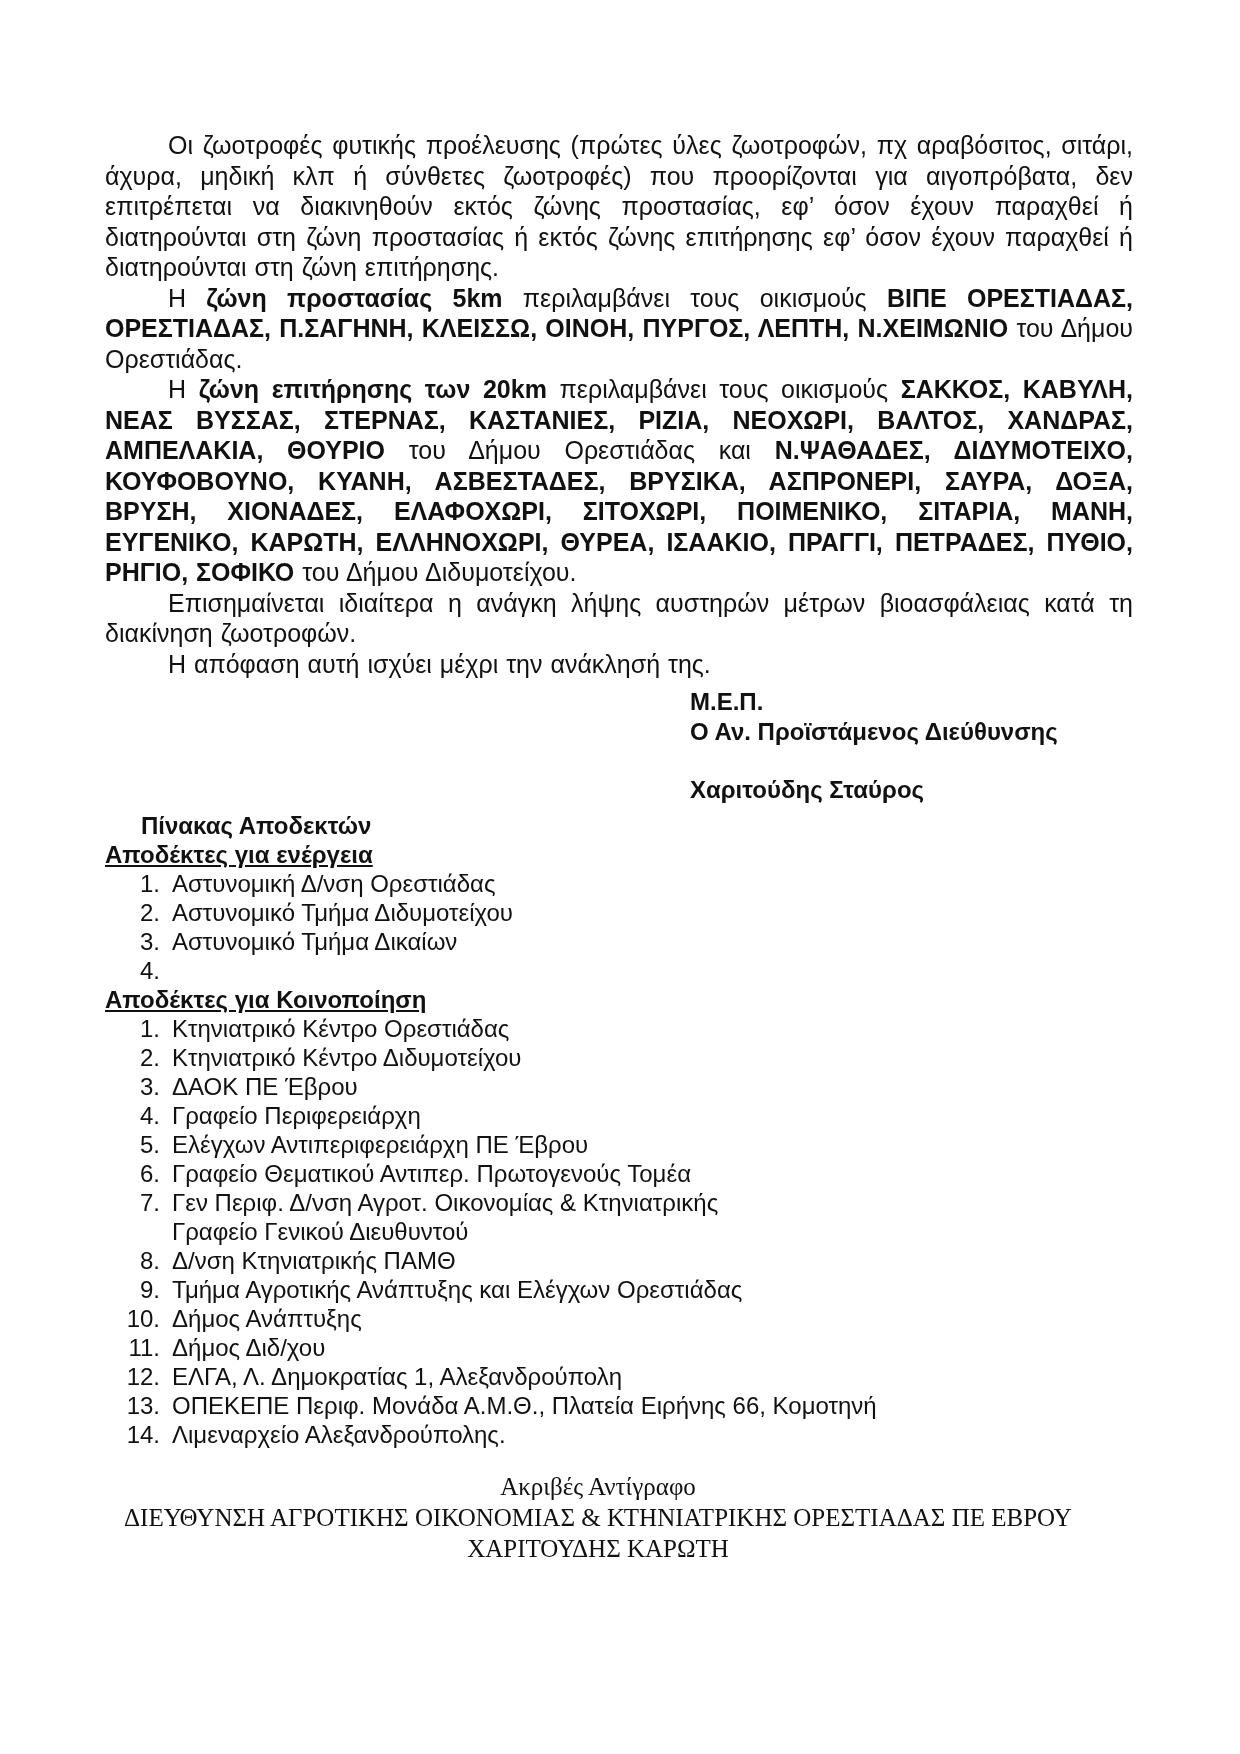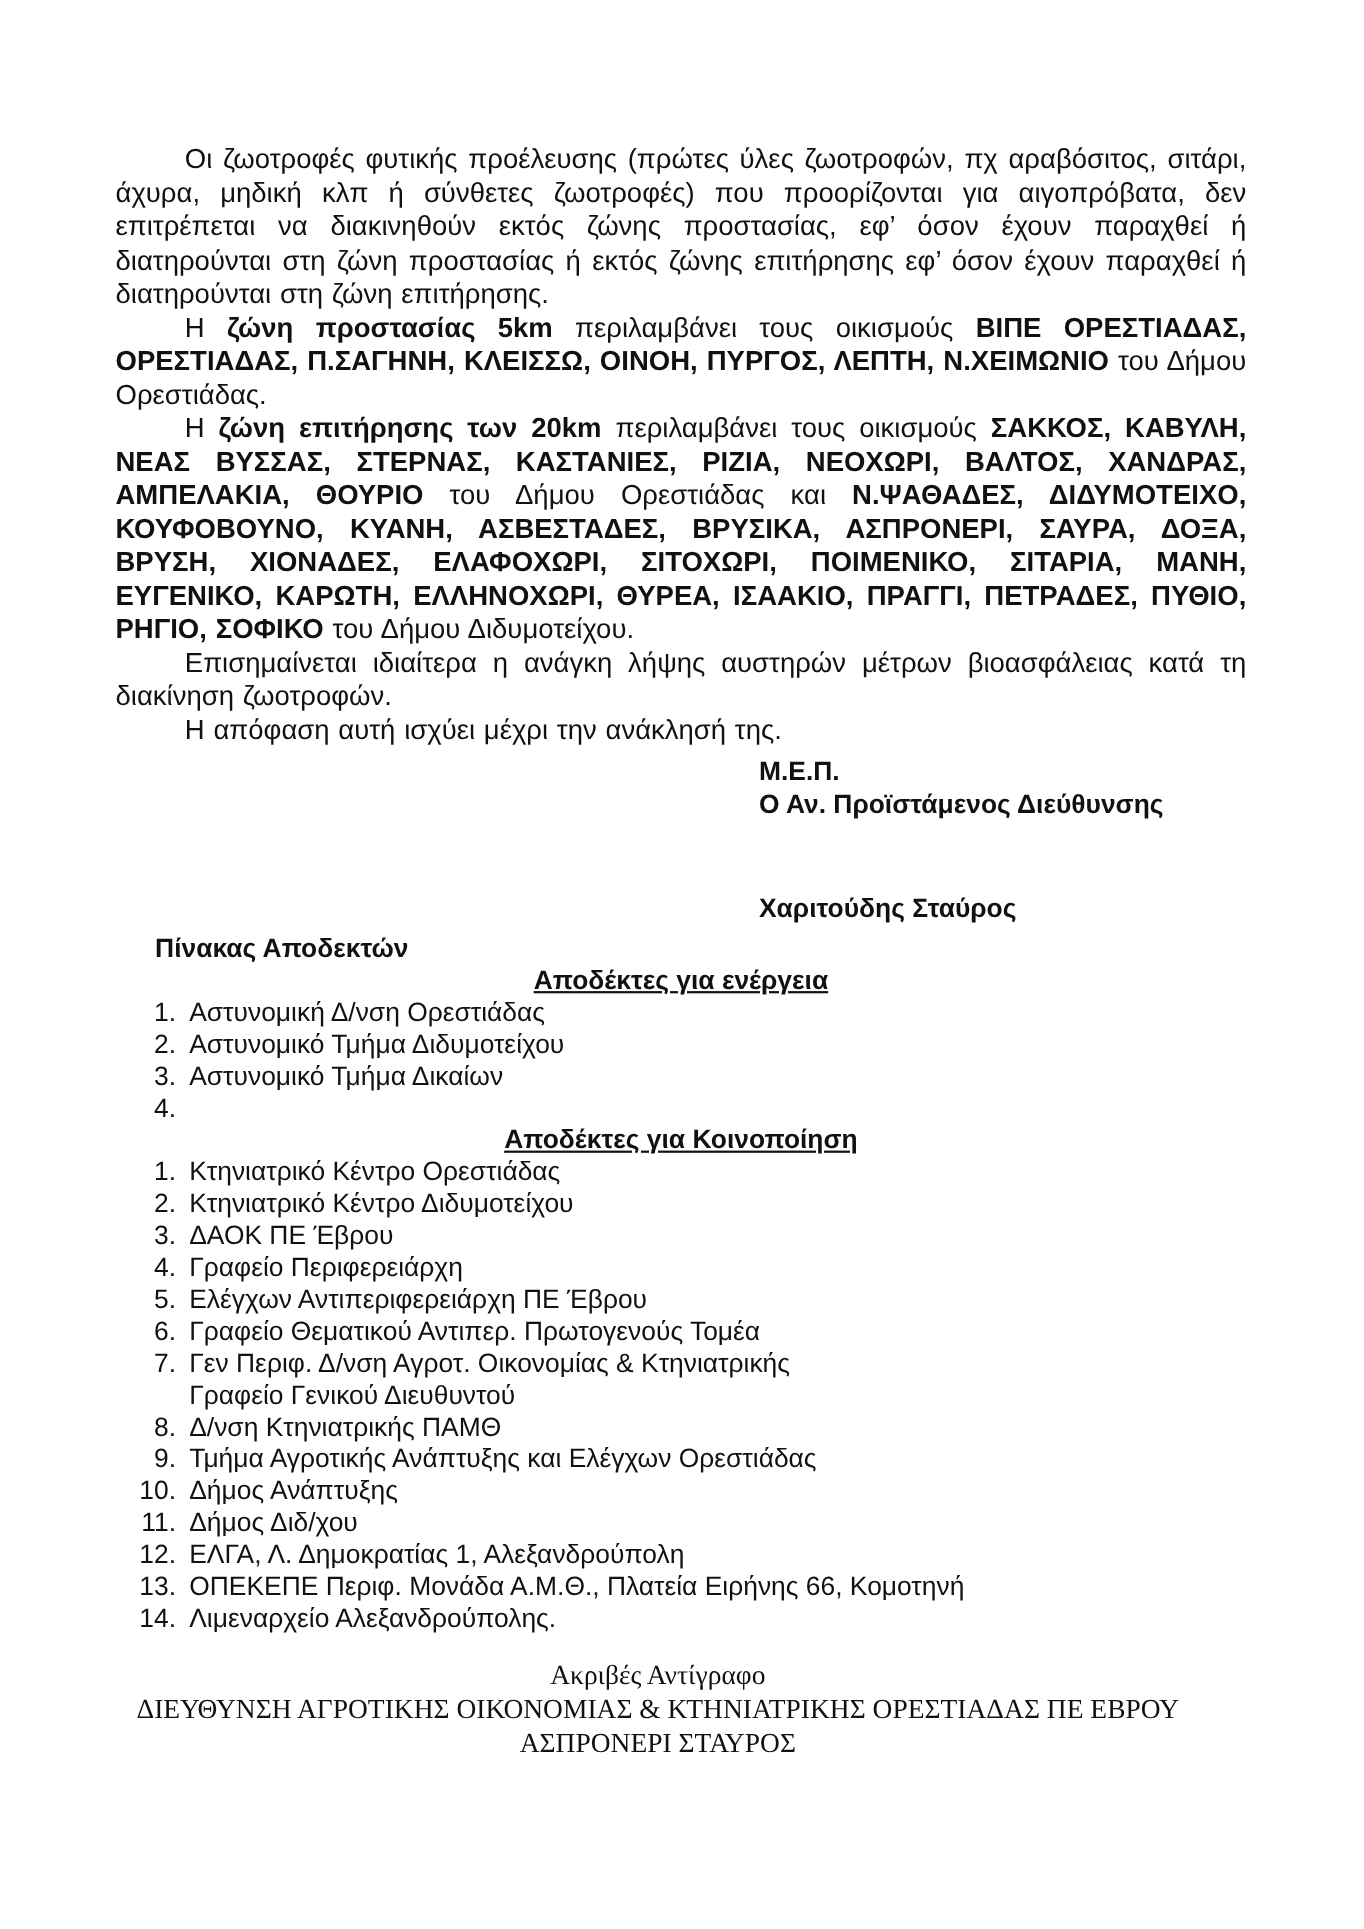--- a/index.html
+++ b/index.html
@@ -28,29 +28,29 @@
 
   .sig-block {
     width: 440px;
     margin-left: 585px;
     margin-top: 8px;
     text-align: left;
     font-size: 24px;
     line-height: 30px;
     font-weight: 700;
   }
-  .sig-name { margin-top: 65px; }
+  .sig-name { margin-top: 28px; }
 
   .recipients {
     margin-top: 6px;
     font-size: 24px;
     line-height: 29px;
   }
   .rec-heading { font-weight: 700; margin-left: 36px; }
-  .rec-subheading { font-weight: 700; text-decoration: underline; text-align: center; }
+  .rec-subheading { font-weight: 700; text-decoration: underline; }
   .rec-item { display: flex; }
   .rec-num { flex: none; width: 55px; text-align: right; }
   .rec-text { margin-left: 12px; }
 
   .certification {
     margin-top: 22px;
     margin-left: -42px;
     font-family: "Liberation Serif", serif;
     font-size: 25px;
     line-height: 31px;
@@ -188,16 +188,16 @@
           <span class="rec-text">
             <div>Λιμεναρχείο Αλεξανδρούπολης.</div>
           </span>
         </div>
       </div>
   </div>
 
   <div class="certification">
     <div>Ακριβές Αντίγραφο</div>
     <div>ΔΙΕΥΘΥΝΣΗ ΑΓΡΟΤΙΚΗΣ ΟΙΚΟΝΟΜΙΑΣ &amp; ΚΤΗΝΙΑΤΡΙΚΗΣ ΟΡΕΣΤΙΑΔΑΣ ΠΕ ΕΒΡΟΥ</div>
-    <div>ΑΣΠΡΟΝΕΡΙ ΣΤΑΥΡΟΣ</div>
+    <div>ΧΑΡΙΤΟΥΔΗΣ ΚΑΡΩΤΗ</div>
   </div>
 
 </div>
 
 </body></html>

